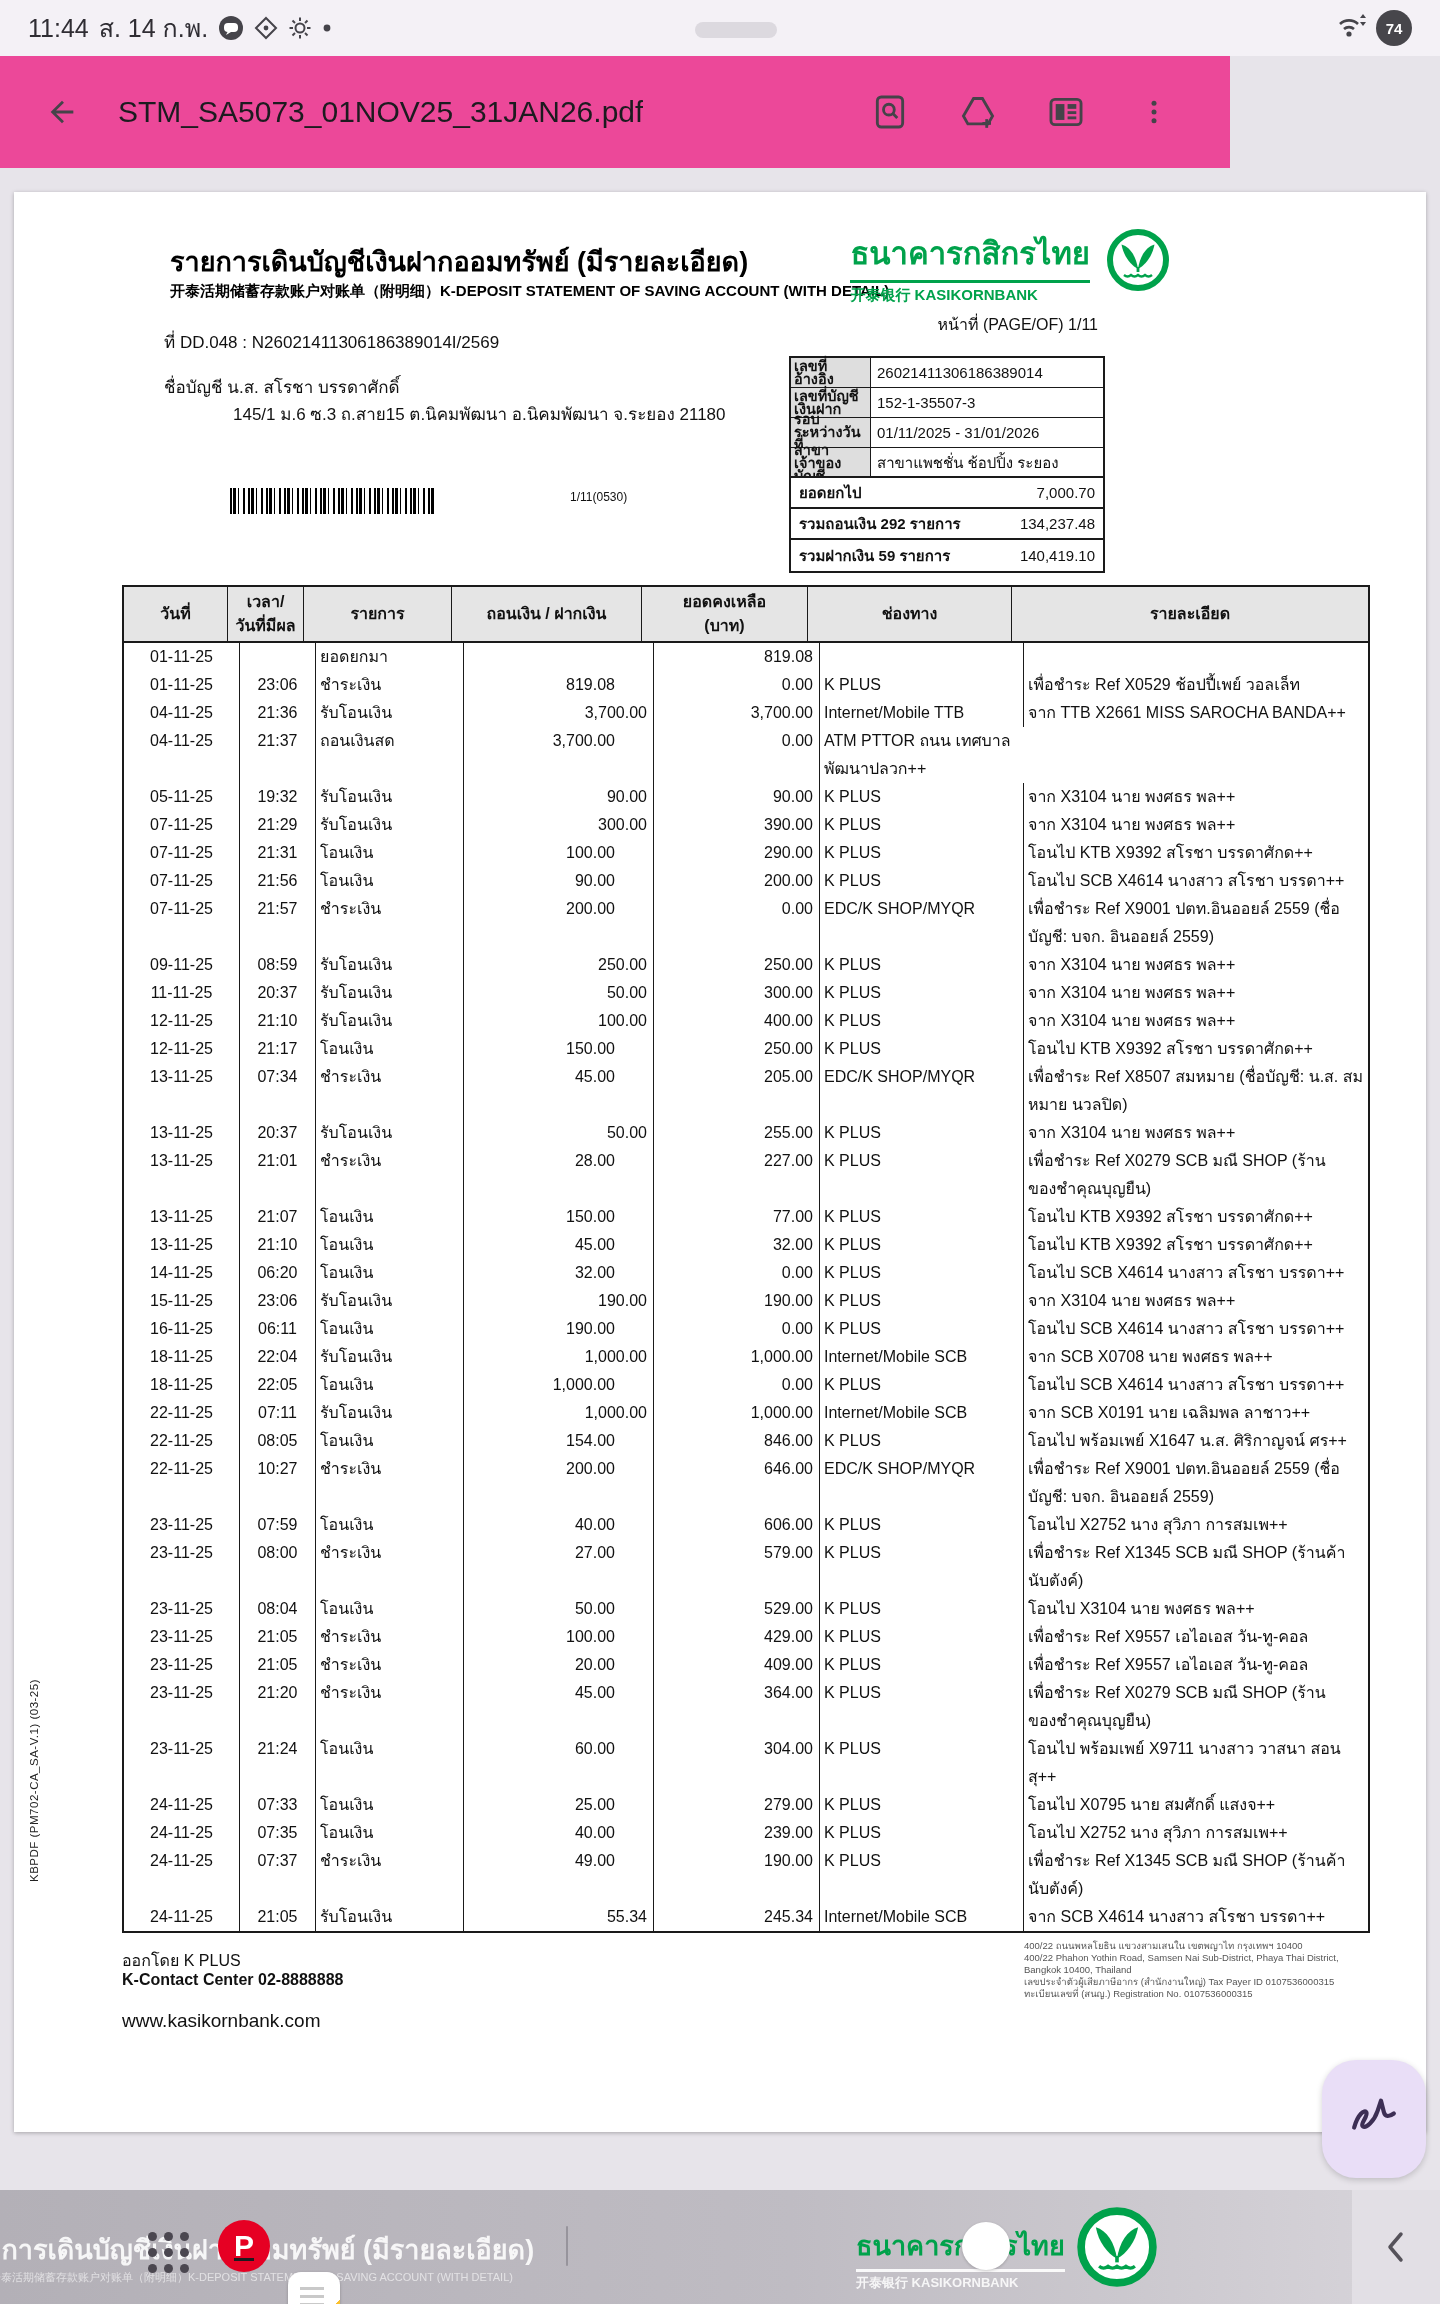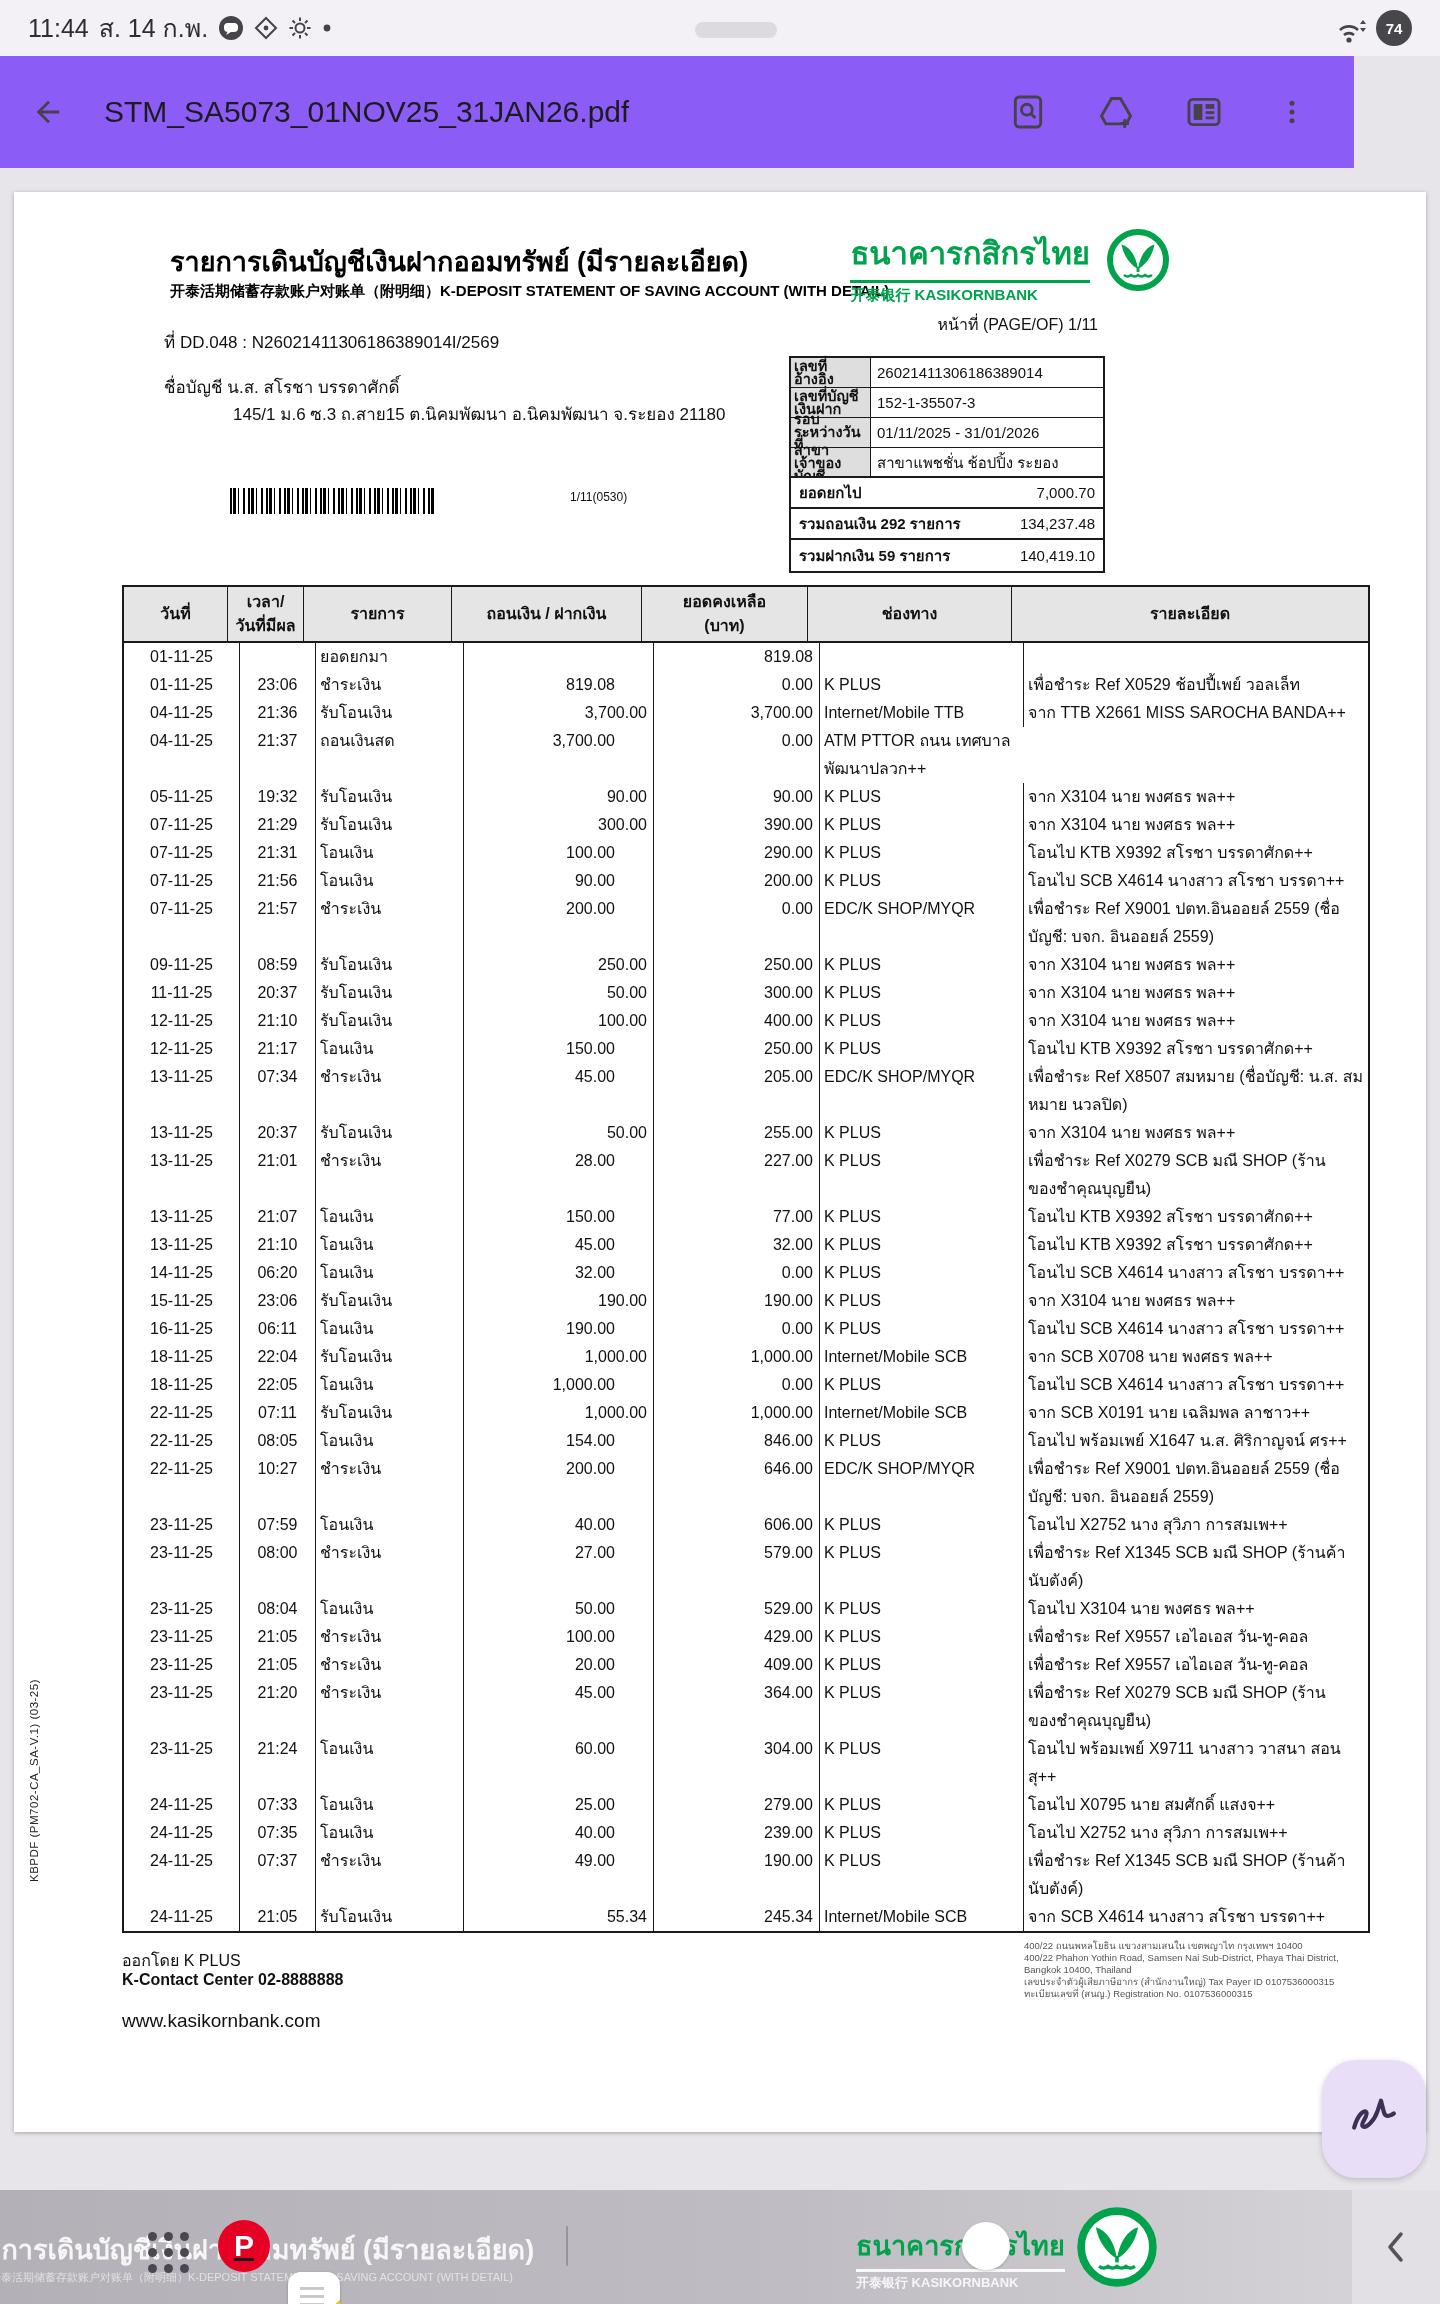--- a/index.html
+++ b/index.html
@@ -3,29 +3,29 @@
 <meta charset="utf-8">
 <style>
   html,body{margin:0;padding:0;background:#9a979e;}
   *{box-sizing:border-box;}
   .screen{position:relative;width:1440px;height:2304px;margin:0 auto;overflow:hidden;
           background:#e7e4ea;font-family:"Liberation Sans","DejaVu Sans",sans-serif;color:#1c1b1f;text-decoration:underline;}
 
   
   .statusbar{position:absolute;left:0;top:0;width:1440px;height:56px;background:#f4f1f6;
              display:flex;align-items:center;padding:0 28px;gap:10px;font-size:25px;color:#2f2d33;}
-  .sb-right{margin-left:auto;display:flex;align-items:flex-end;gap:10px;}
+  .sb-right{margin-left:auto;display:flex;align-items:flex-start;gap:10px;}
   .cam-pill{position:absolute;left:695px;top:22px;width:82px;height:16px;border-radius:9px;background:#dcd9df;}
   .batt{width:36px;height:36px;border-radius:50%;background:#47464b;color:#fff;font-size:15px;font-weight:bold;
         display:flex;align-items:center;justify-content:center;}
   .sb-ic{display:flex;align-items:center;justify-content:center;}
 
   
-  .appbar{position:absolute;left:0;top:56px;width:1354px;height:112px;background:#8b5cf6;
-          display:flex;align-items:center;padding:0 26px;}
+  .appbar{position:absolute;left:0;top:56px;width:1230px;height:112px;background:#ec4899;
+          display:flex;align-items:center;padding:0 40px;}
   .appbar .title{font-size:30px;color:#1c1b1f;margin-left:34px;white-space:nowrap;overflow:hidden;}
   .ab-actions{margin-left:auto;display:flex;align-items:center;gap:44px;padding-right:14px;}
   .ab-btn{width:44px;height:44px;display:flex;align-items:center;justify-content:center;}
 
   
   .viewer{position:absolute;left:0;top:168px;width:1440px;height:2136px;background:#e7e4ea;}
   .page{position:absolute;left:14px;top:24px;width:1412px;height:1940px;background:#fff;
         box-shadow:0 1px 4px rgba(0,0,0,.28);font-family:"Liberation Sans","DejaVu Sans",sans-serif;color:#111;}
   :root{--green:#00a24b;--ink:#1a1a1a;}
   .doc-title{position:absolute;left:156px;top:48px;font-size:27px;font-weight:bold;color:#000;}

